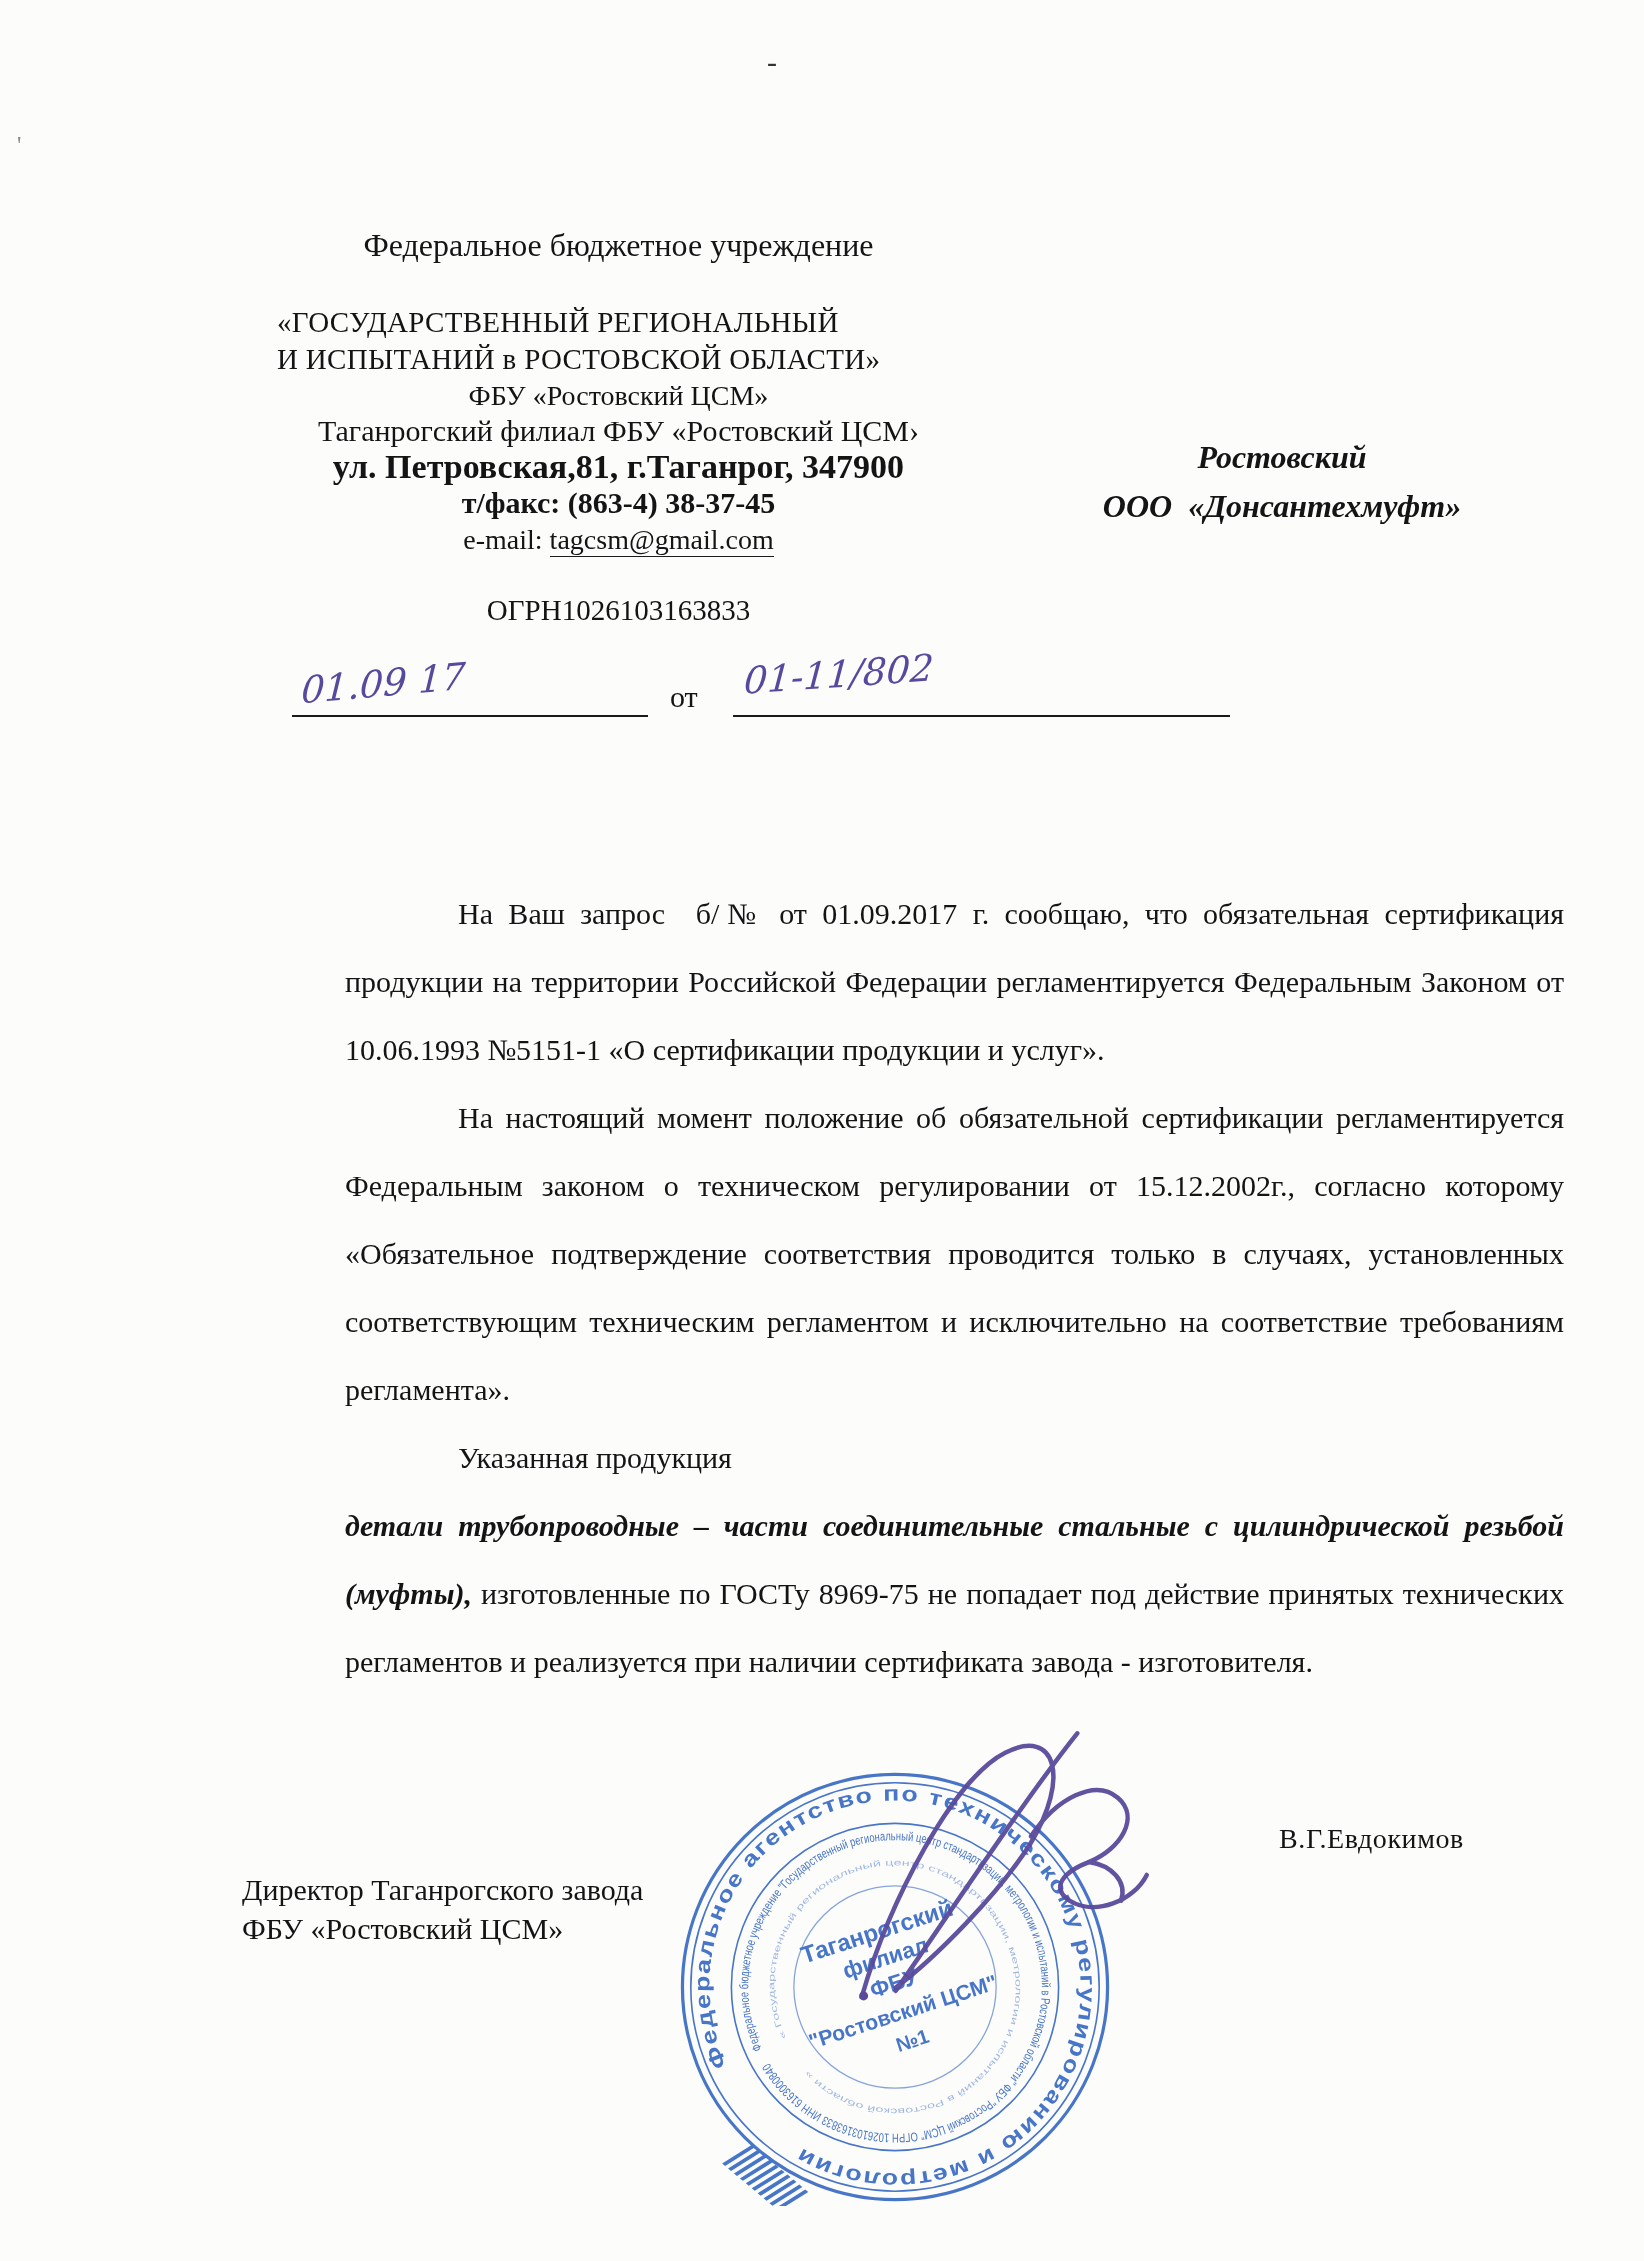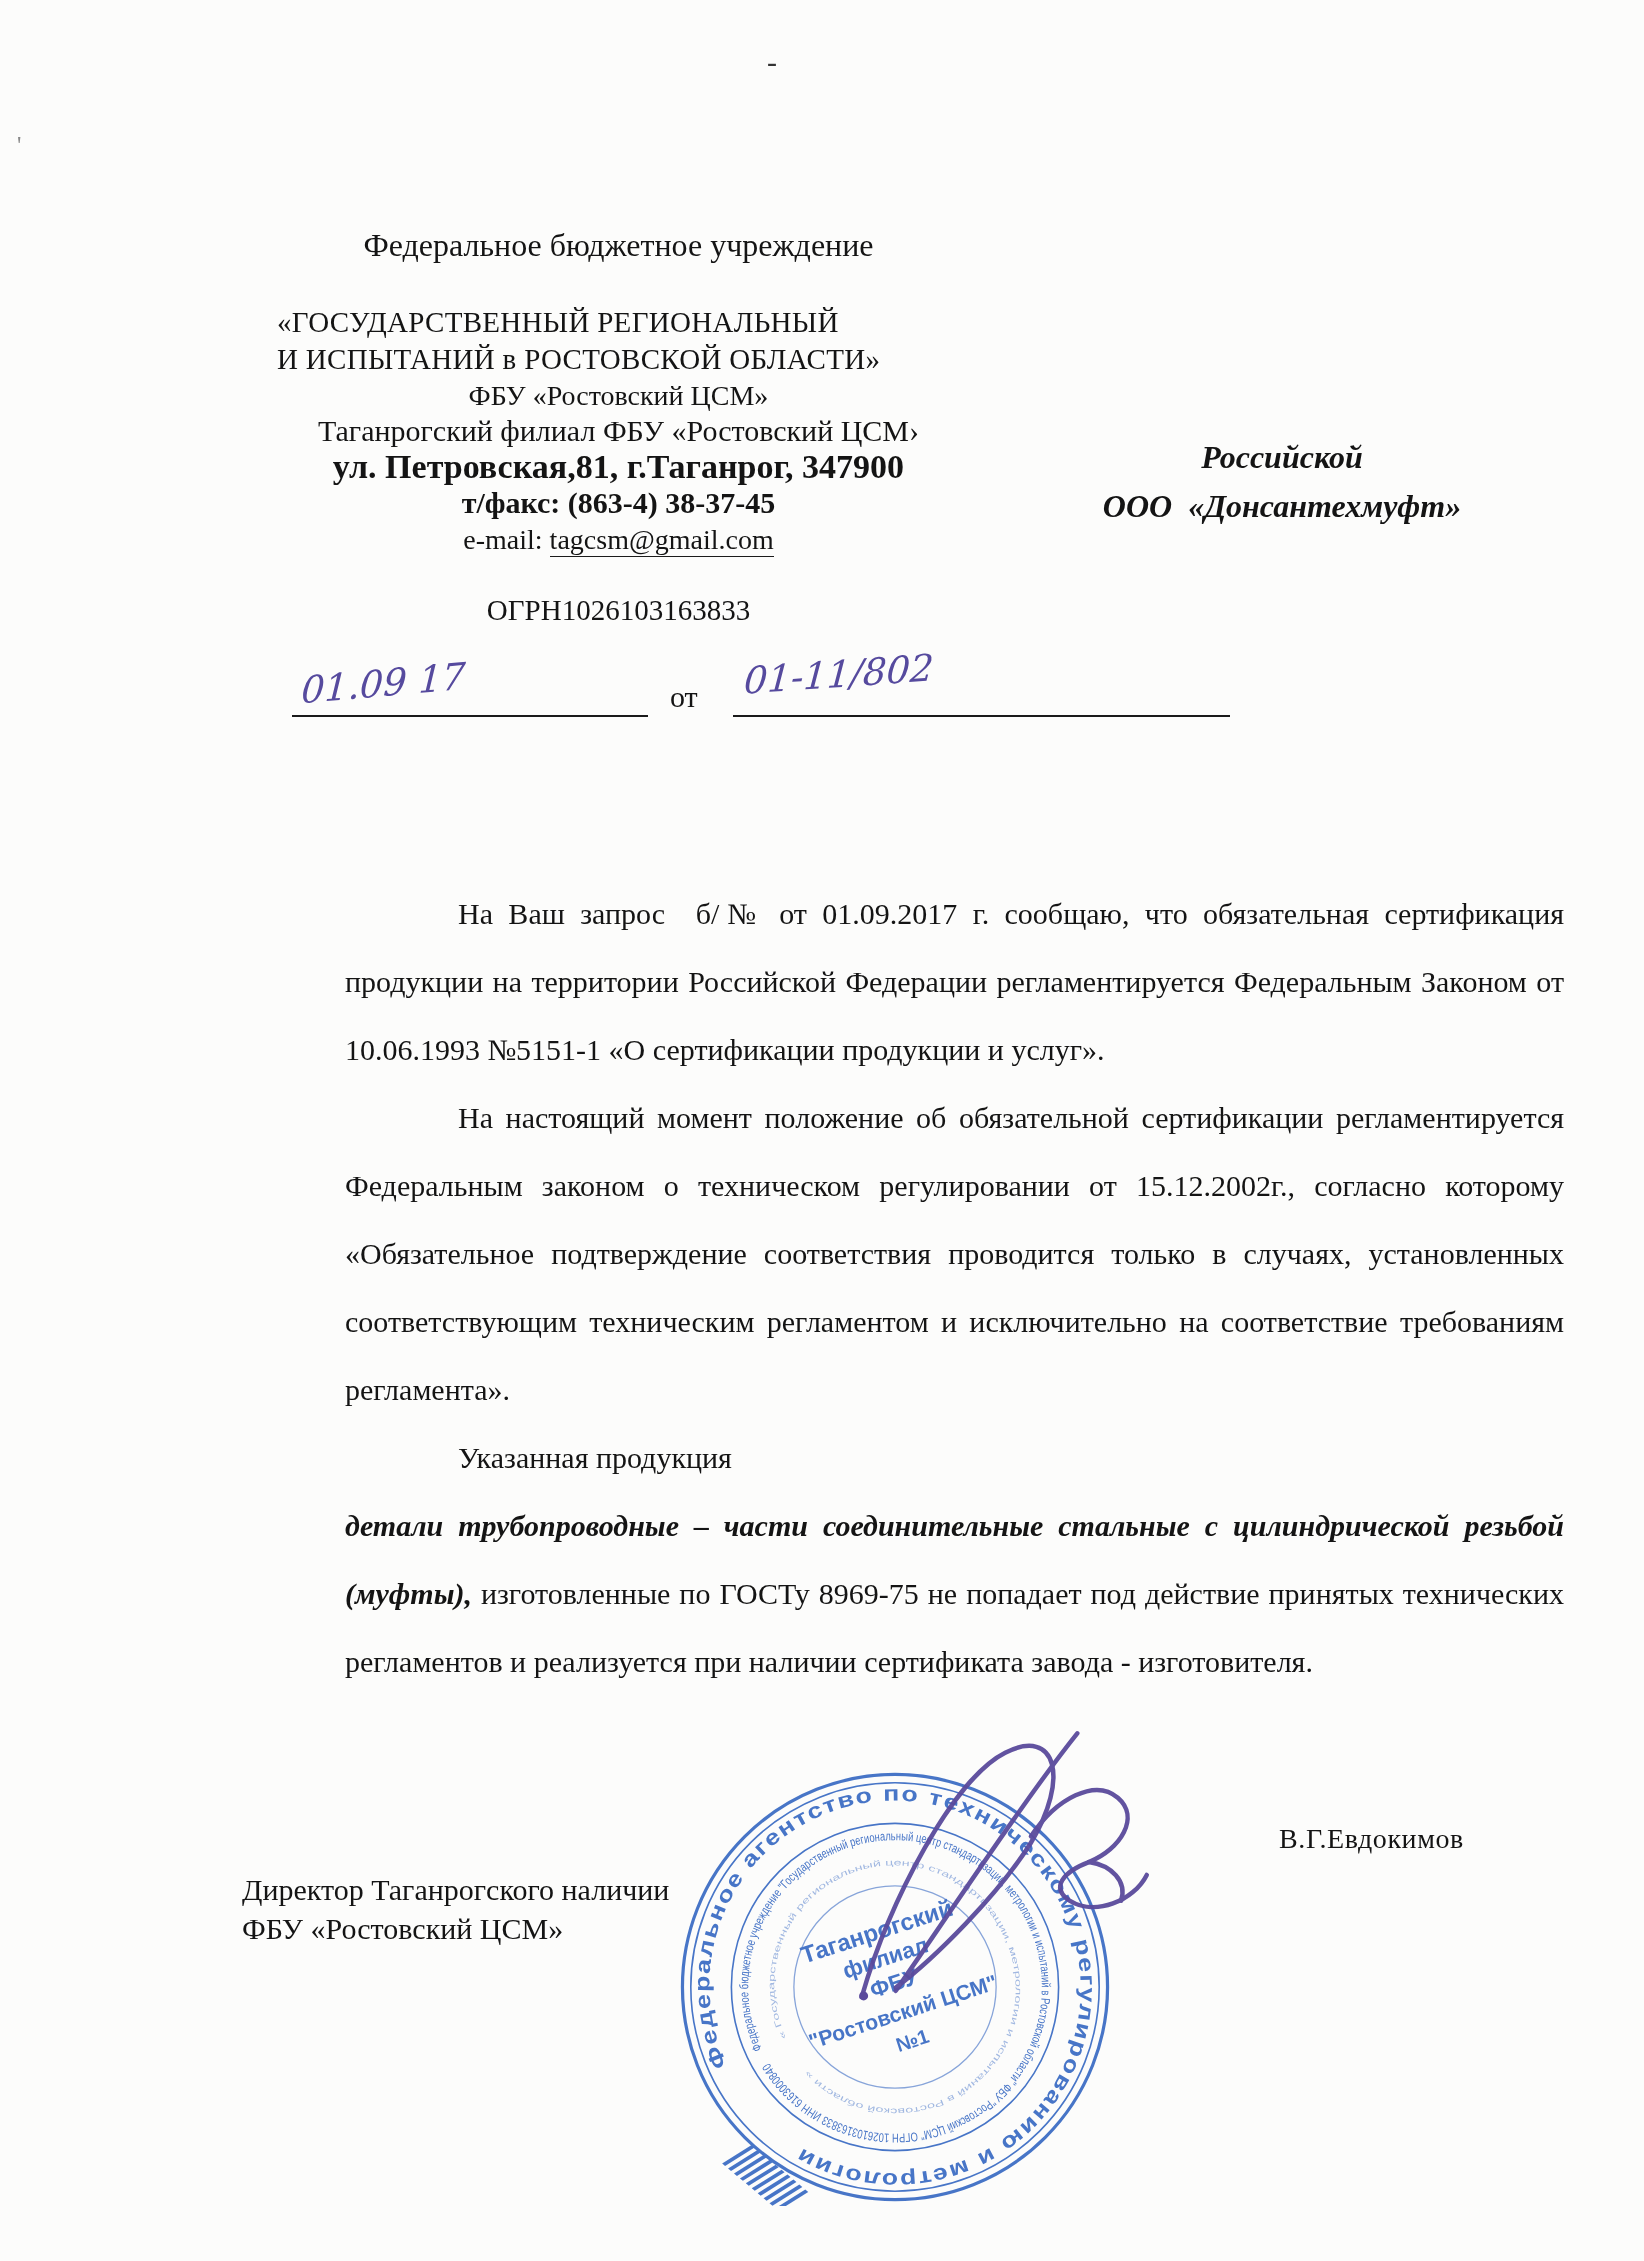--- a/index.html
+++ b/index.html
@@ -63,41 +63,41 @@
     <div class="caps">И ИСПЫТАНИЙ в РОСТОВСКОЙ ОБЛАСТИ»</div>
     <div class="short">ФБУ «Ростовский ЦСМ»</div>
     <div class="branch">Таганрогский филиал ФБУ «Ростовский ЦСМ›</div>
     <div class="addr">ул. Петровская,81, г.Таганрог, 347900</div>
     <div class="fax">т/факс: (863-4) 38-37-45</div>
     <div class="mail"><span>e-mail: </span><span class="email">tagcsm@gmail.com</span></div>
     <div class="ogrn">ОГРН1026103163833</div>
   </div>
 
   <div class="abs recipient">
-    <div>Российской</div>
+    <div>Ростовский</div>
     <div>ООО&nbsp; «Донсантехмуфт»</div>
   </div>
 
   <div class="abs refline">
     <div class="abs hw hw-date">01.09 17</div>
     <div class="abs uline uline1"></div>
     <div class="abs ot">от</div>
     <div class="abs hw hw-num">01-11/802</div>
     <div class="abs uline uline2"></div>
   </div>
 
   <div class="abs letter-body">
     <p>На Ваш запрос&nbsp; б/№ от 01.09.2017 г. сообщаю, что обязательная сертификация продукции на территории Российской Федерации регламентируется Федеральным Законом от 10.06.1993 №5151-1 «О сертификации продукции и услуг».</p>
     <p>На настоящий момент положение об обязательной сертификации регламентируется Федеральным законом о техническом регулировании от 15.12.2002г., согласно которому «Обязательное подтверждение соответствия проводится только в случаях, установленных соответствующим техническим регламентом и исключительно на соответствие требованиям регламента».</p>
     <p>Указанная продукция</p>
     <p class="no-indent"><span class="bi">детали трубопроводные – части соединительные стальные с цилиндрической резьбой (муфты),</span><span> изготовленные по ГОСТу 8969-75 не попадает под действие принятых технических регламентов и реализуется при наличии сертификата завода - изготовителя.</span></p>
   </div>
 
   <div class="abs sign-left">
-    <div>Директор Таганрогского наличии</div>
+    <div>Директор Таганрогского завода</div>
     <div>ФБУ «Ростовский ЦСМ»</div>
   </div>
   <div class="abs sign-name">В.Г.Евдокимов</div>
 
   <svg class="abs stamp" width="438" height="438" viewBox="0 0 680 680" style="font-family:'Liberation Sans', sans-serif; opacity:.88;">
     <g fill="none" stroke="#2f63c0">
       <circle cx="340" cy="340" r="330" stroke-width="5"></circle>
       <circle cx="340" cy="340" r="317" stroke-width="2.5"></circle>
       <circle cx="340" cy="340" r="254" stroke-width="2.5"></circle>
       <circle cx="340" cy="340" r="157" stroke-width="2" opacity=".65"></circle>

